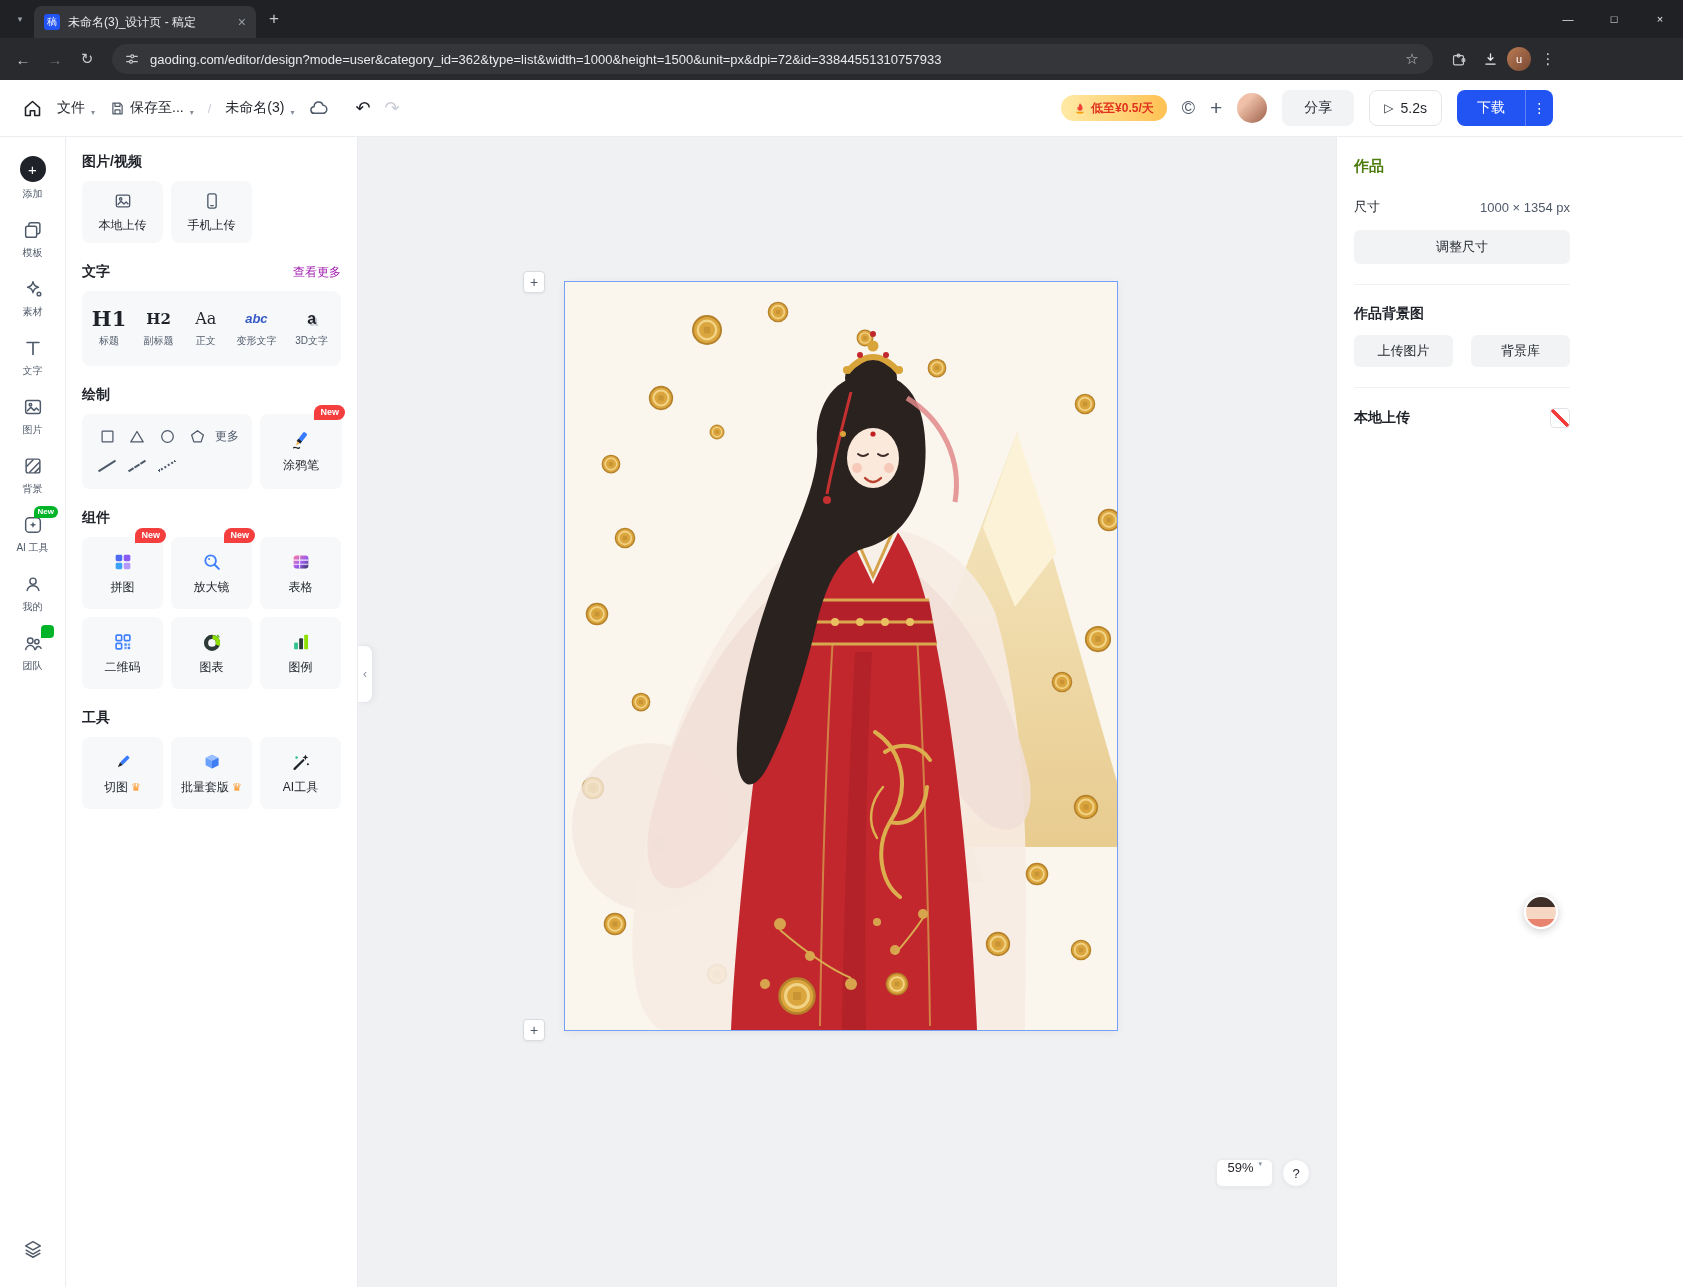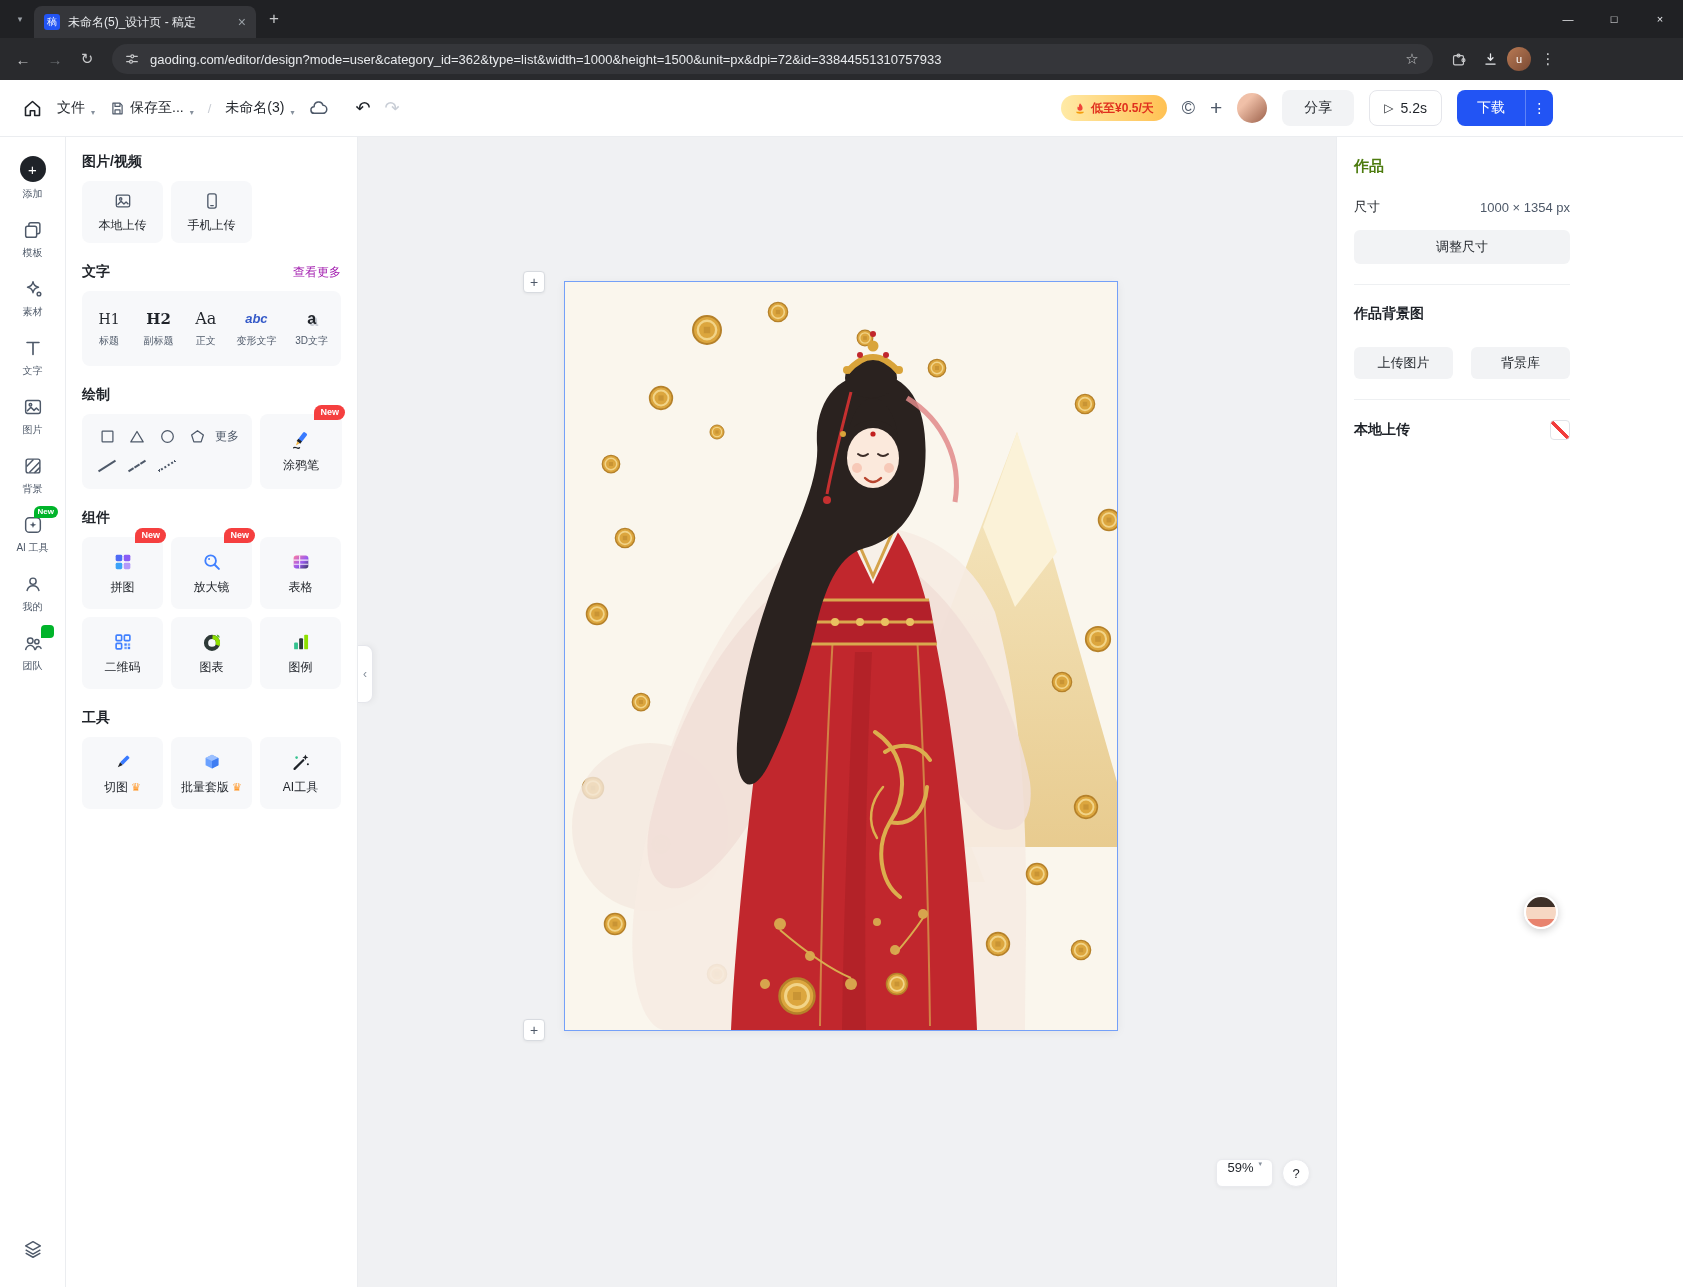--- a/index.html
+++ b/index.html
@@ -60,21 +60,21 @@
   .sec-head{display:flex;align-items:center;justify-content:space-between;margin:20px 0 10px}
   .sec-head.first{margin-top:0}
   .see-more{font-size:12px;color:#a21caf;cursor:pointer}
   .grid3{display:grid;grid-template-columns:repeat(3,1fr);gap:8px;margin-bottom:4px}
   .card{background:#f7f8fa;border-radius:8px;display:flex;flex-direction:column;align-items:center;justify-content:center;gap:6px;position:relative;cursor:pointer}
   .up-card{height:62px}
   .card-lab{font-size:12px;color:#1f2329;white-space:nowrap}
   .text-card{background:#f7f8fa;border-radius:8px;height:75px;display:grid;grid-template-columns:1fr 1.15fr 0.9fr 1.3fr 1.1fr;align-items:center;justify-items:center;padding:8px 4px;cursor:pointer}
   .ts-item{display:flex;flex-direction:column;align-items:center;gap:5px}
   .ts-glyph{font-family:"DejaVu Serif","Liberation Serif",serif;color:#1f2329;line-height:20px;height:20px}
-  .g-h1{font-size:14px;font-weight:normal}
+  .g-h1{font-size:21px;font-weight:bold}
   .g-h2{font-size:15px;font-weight:bold}
   .g-aa{font-size:16px}
   .g-abc{font-family:"Liberation Sans",sans-serif;font-style:italic;font-weight:bold;font-size:13px;color:#355ac8}
   .g-3d{font-family:"Liberation Sans",sans-serif;font-weight:bold;font-size:16px;text-shadow:2px 2px 0 #c5cad2}
   .ts-lab{font-size:10px;color:#4e5969;white-space:nowrap}
   .draw-row{display:grid;grid-template-columns:170px 82px;gap:8px}
   .shape-card{background:#f7f8fa;border-radius:8px;height:75px;display:grid;grid-template-columns:repeat(5,1fr);grid-template-rows:1fr 1fr;align-items:center;justify-items:center;padding:8px 10px;cursor:pointer}
   .more-lab{font-size:12px;color:#4e5969;cursor:pointer}
   .line{width:20px;border-top:2px solid #4e5969;transform:rotate(-32deg)}
   .line.dashed{border-top-style:dashed}
@@ -101,40 +101,40 @@
   
   .inspector{width:347px;border-left:1px solid #ebedf0;padding:20px 0 0 17px;background:#fff}
   .ins-content{width:216px}
   .ins-title{font-size:15px;font-weight:bold;color:#4d7c0f;margin-bottom:22px}
   .ins-row{display:flex;align-items:center;justify-content:space-between}
   .ins-label{font-size:13px;color:#1f2329}
   .ins-value{font-size:13px;color:#4e5969}
   .btn-block{width:100%;height:34px;background:#f2f3f5;border-radius:6px;font-size:13px;color:#1f2329;display:flex;align-items:center;justify-content:center;margin-top:14px;cursor:pointer}
   .ins-divider{border-top:1px solid #eef0f2;margin:20px 0}
   .ins-sub{font-size:14px;font-weight:bold;color:#1f2329}
-  .half-row{display:grid;grid-template-columns:1fr 1fr;gap:18px;margin-top:24px}
+  .half-row{display:grid;grid-template-columns:1fr 1fr;gap:18px;margin-top:12px}
   .btn-half{height:32px;background:#f2f3f5;border-radius:6px;font-size:13px;color:#1f2329;display:flex;align-items:center;justify-content:center;cursor:pointer}
   .swatch{width:20px;height:20px;border:1px solid #e0e3e8;border-radius:4px;background:linear-gradient(45deg,transparent 44%,#f23c3c 44%,#f23c3c 56%,transparent 56%),#fff;cursor:pointer}
 
   .assistant{position:absolute;right:125px;top:895px;width:34px;height:34px;border-radius:50%;border:2px solid #fff;box-shadow:0 2px 8px rgba(0,0,0,.2);background:linear-gradient(180deg,#3e3028 0 34%,#f6d7c3 34% 72%,#e8836e 72%);cursor:pointer}
 
   svg.ic{display:block}
 </style>
 </head>
 <body>
 
 <div class="screen">
 
   <div class="tabstrip">
     <div class="tab-search">
         <span>▾</span>
       </div>
     <div class="tab">
       <span class="favicon">稿</span>
-      <span class="tab-title">未命名(5)_设计页 - 稿定</span>
+      <span class="tab-title">未命名(3)_设计页 - 稿定</span>
       <span class="tab-close">×</span>
     </div>
     <div class="newtab">
         <span>+</span>
       </div>
     <div class="win-controls">
       <div class="win-btn">—</div>
       <div class="win-btn">□</div>
       <div class="win-btn">×</div>
     </div>

